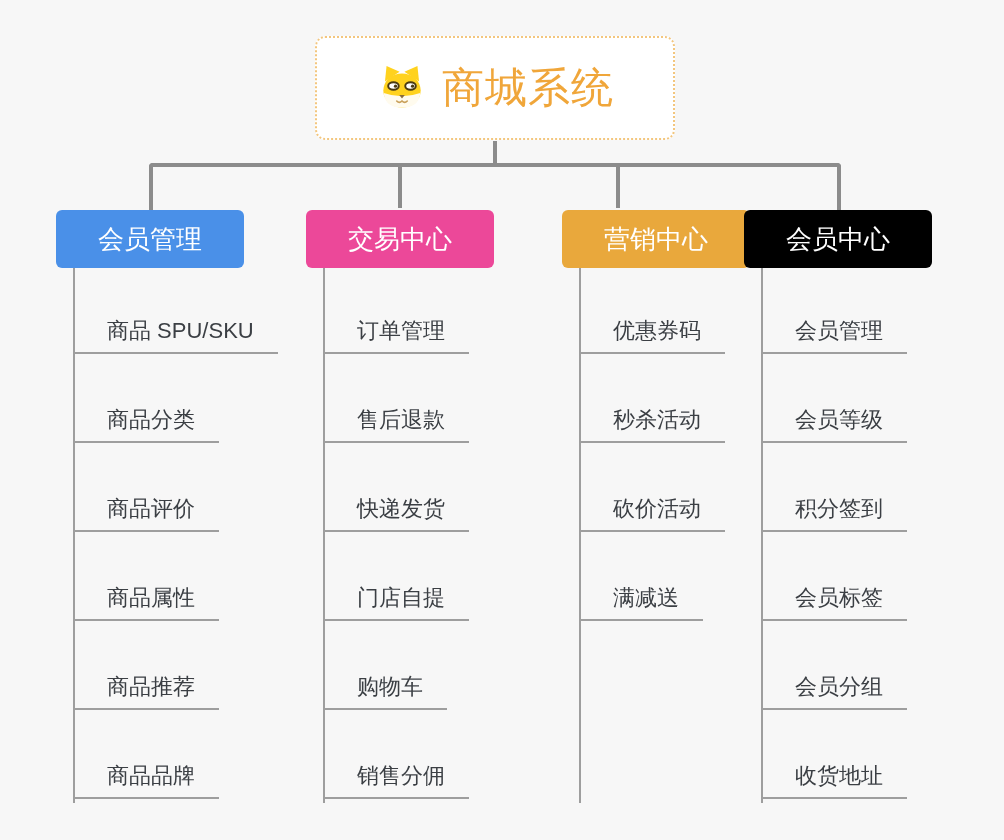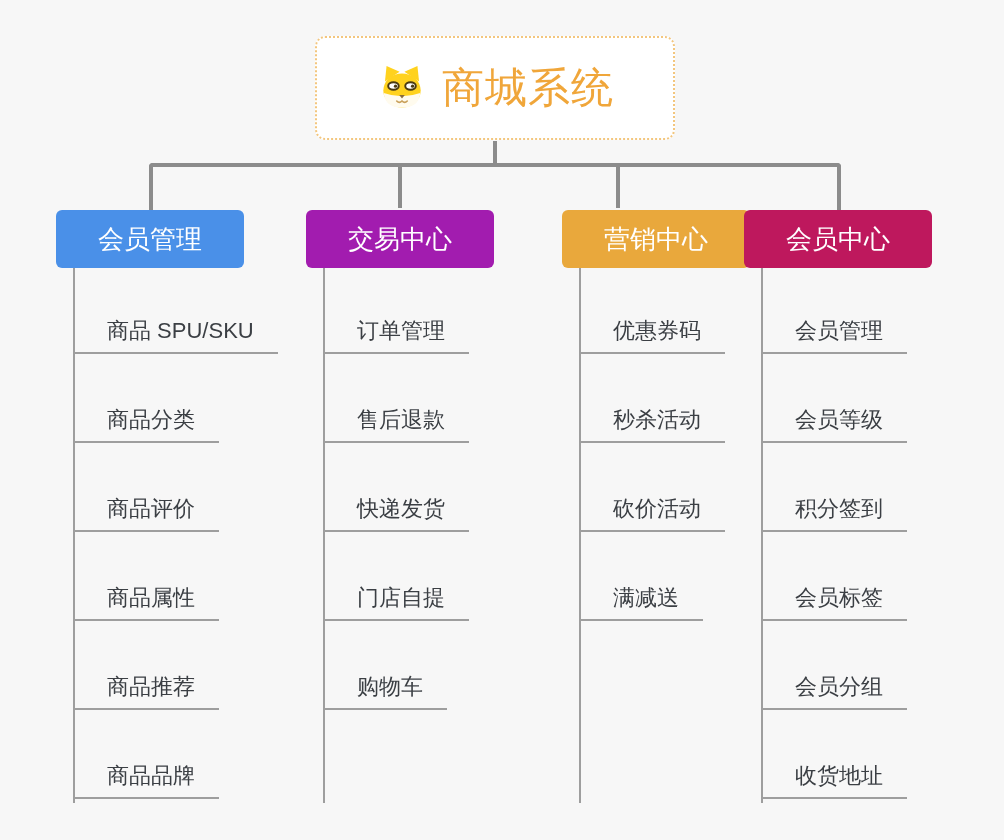--- a/index.html
+++ b/index.html
@@ -114,21 +114,21 @@
     <span class="child-label">商品推荐</span>
   </div>
 
   <div class="child-row">
     <span class="child-label">商品品牌</span>
   </div>
 </div>
   </div>
 
   <div class="column c1">
-    <div class="branch-header" style="background: #a21caf;">
+    <div class="branch-header" style="background: #ec4899;">
       <span class="branch-label">交易中心</span>
     </div>
     <div class="trunk"></div>
     <div class="children">
   <div class="child-row">
     <span class="child-label">订单管理</span>
   </div>
 
   <div class="child-row">
     <span class="child-label">售后退款</span>
@@ -139,20 +139,23 @@
   </div>
 
   <div class="child-row">
     <span class="child-label">门店自提</span>
   </div>
 
   <div class="child-row">
     <span class="child-label">购物车</span>
   </div>
 
+  <div class="child-row">
+    <span class="child-label">销售分佣</span>
+  </div>
 </div>
   </div>
 
   <div class="column c2">
     <div class="branch-header" style="background: rgb(233, 168, 60);">
       <span class="branch-label">营销中心</span>
     </div>
     <div class="trunk"></div>
     <div class="children">
   <div class="child-row">
@@ -169,21 +172,21 @@
   </div>
 
 
   <div class="child-row">
     <span class="child-label">满减送</span>
   </div>
 </div>
   </div>
 
   <div class="column c3">
-    <div class="branch-header" style="background: #be185d;">
+    <div class="branch-header" style="background: #000000;">
       <span class="branch-label">会员中心</span>
     </div>
     <div class="trunk"></div>
     <div class="children">
   <div class="child-row">
     <span class="child-label">会员管理</span>
   </div>
 
   <div class="child-row">
     <span class="child-label">会员等级</span>

